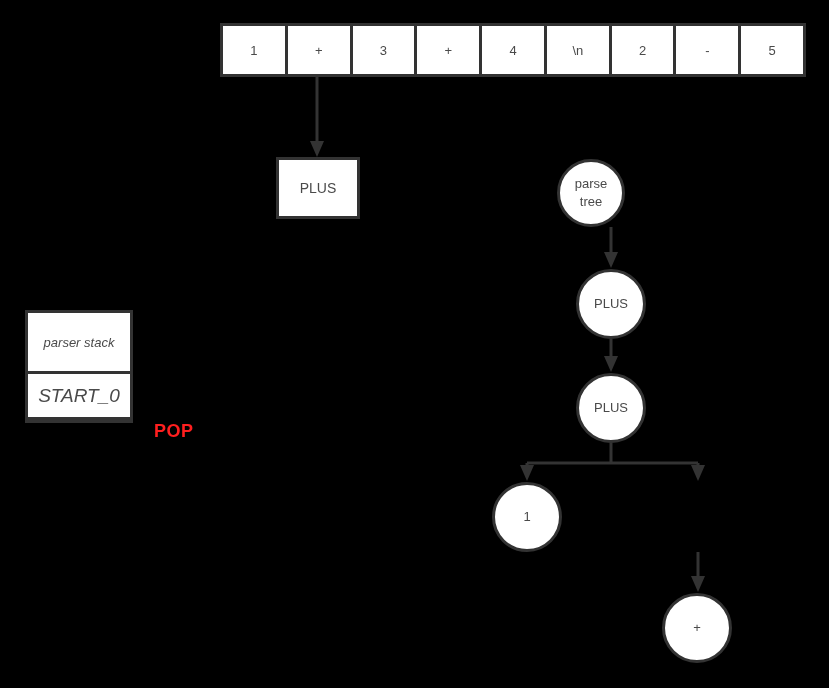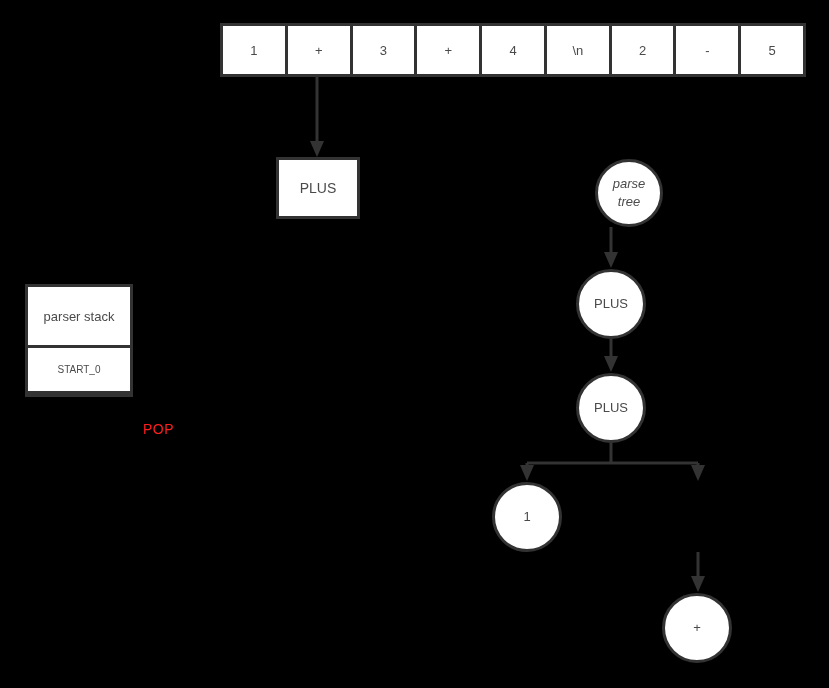--- a/index.html
+++ b/index.html
@@ -33,47 +33,47 @@
   .token-cell:first-child{border-left:none;}
   
   #plus-box{
     position:absolute;left:276px;top:157px;width:84px;height:62px;
     box-sizing:border-box;border:3px solid var(--line);background:var(--fill);
     display:flex;align-items:center;justify-content:center;
     font-size:14px;color:var(--text);
   }
   
   #stack{
-    position:absolute;left:25px;top:284px;width:108px;
-    box-sizing:border-box;border:3px solid var(--line);background:var(--fill);
+    position:absolute;left:25px;top:310px;width:108px;
+    box-sizing:border-box;border:3px solid var(--line);background:var(--fill);font-style:italic;
   }
   .stack-header{
     height:58px;border-bottom:3px solid var(--line);
     display:flex;align-items:center;justify-content:center;
     font-size:13px;color:var(--text);
   }
   .stack-cell{
     height:43px;display:flex;align-items:center;justify-content:center;
-    font-size:10px;color:var(--text);
+    font-size:19px;color:var(--text);
   }
   .stack-cell.divided{border-bottom:3px solid var(--line);}
   #pop-label{
-    position:absolute;left:143px;top:421px;
-    font-size:14px;font-weight:normal;color:var(--pop);
+    position:absolute;left:154px;top:421px;
+    font-size:18px;font-weight:bold;color:var(--pop);
     letter-spacing:0.5px;
   }
   
   .node{
     position:absolute;box-sizing:border-box;
     border:3px solid var(--line);border-radius:50%;
     background:var(--fill);
     display:flex;align-items:center;justify-content:center;
     text-align:center;font-size:13px;color:var(--text);line-height:1.35;
   }
-  #node-parse-tree{left:595px;top:159px;width:68px;height:68px;font-style:italic;}
+  #node-parse-tree{left:557px;top:159px;width:68px;height:68px;}
   #node-parse-tree span{display:block;width:42px;}
   #node-start{left:576px;top:269px;width:70px;height:70px;}
   #node-rule{left:576px;top:373px;width:70px;height:70px;}
   #node-one{left:492px;top:482px;width:70px;height:70px;}
   #node-add{left:663px;top:482px;width:70px;height:70px;}
   #node-plus{left:662px;top:593px;width:70px;height:70px;}
   
   #edges{
     position:absolute;left:0;top:0;width:829px;height:688px;
     pointer-events:none;

